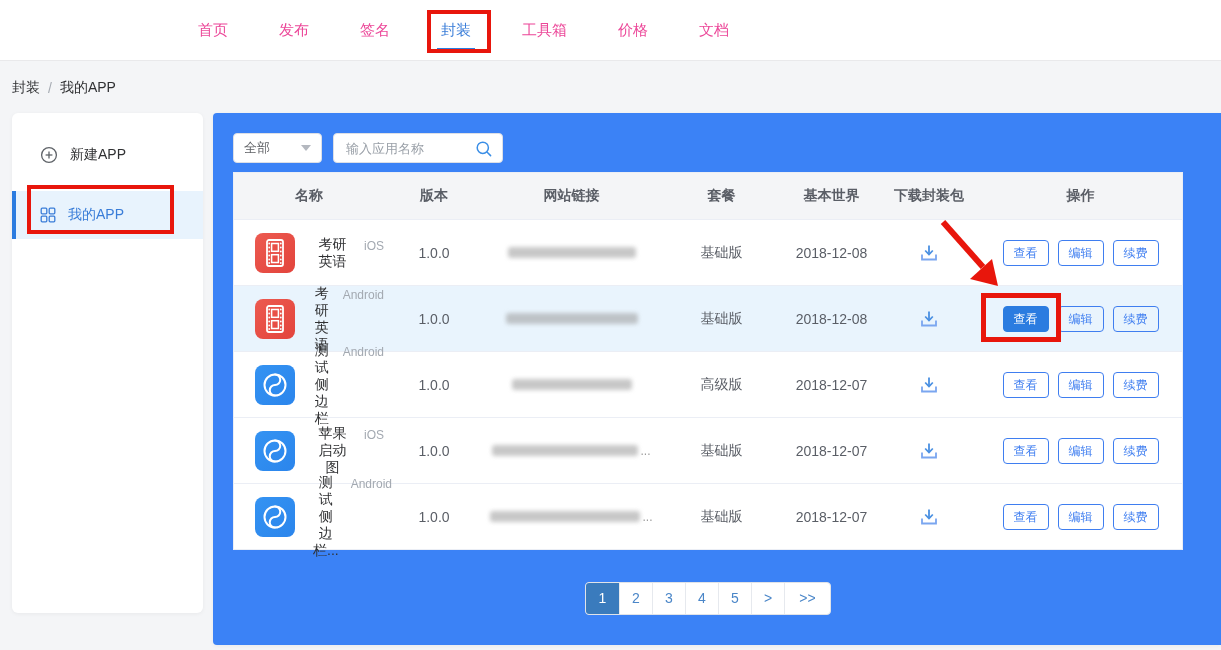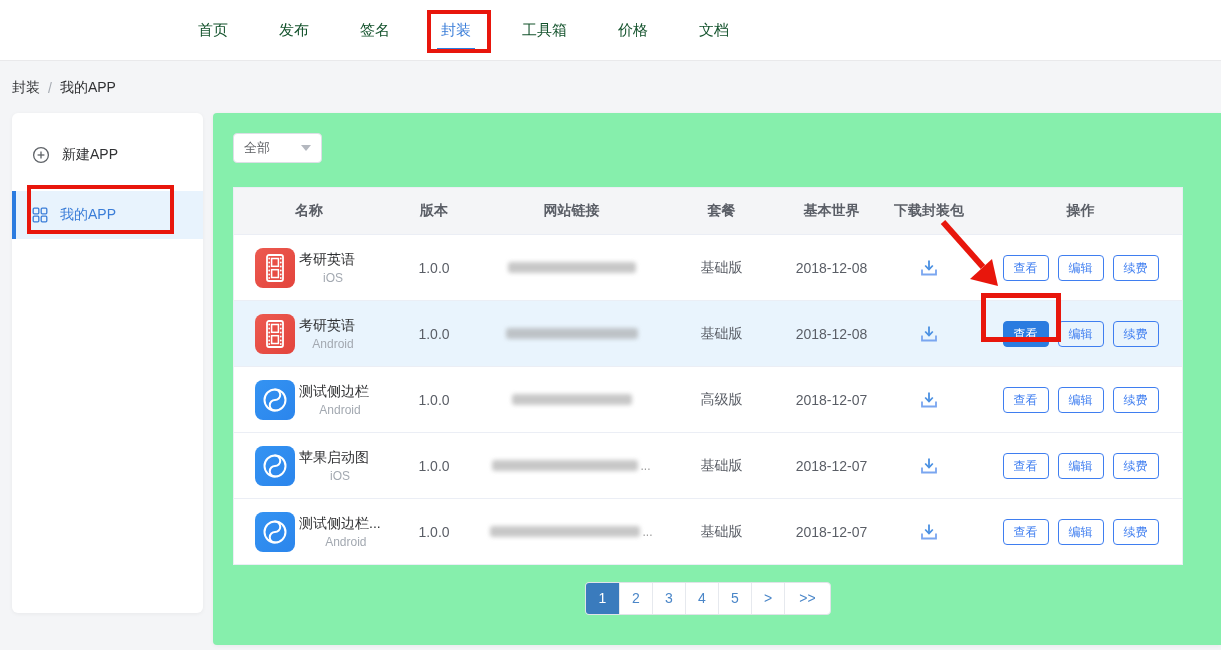--- a/index.html
+++ b/index.html
@@ -3,65 +3,65 @@
 <meta charset="utf-8">
 <style>
   * { margin:0; padding:0; box-sizing:border-box; }
   html,body { width:1221px; height:650px; }
   body { font-family:"Liberation Sans","DejaVu Sans",sans-serif; background:#f4f5f7; color:#303133; }
   .screen { position:relative; width:1221px; height:650px; overflow:hidden; }
 
   
   .topbar { position:absolute; left:0; top:0; width:1221px; height:61px; background:#fff; border-bottom:1px solid #e9e9eb; }
   .nav { position:absolute; left:198px; top:0; height:61px; display:flex; align-items:center; gap:51px; }
-  .nav-item { position:relative; font-size:15px; color:#14532d; cursor:pointer; white-space:nowrap; }
+  .nav-item { position:relative; font-size:15px; color:#ec4899; cursor:pointer; white-space:nowrap; }
   .nav-item.active { color:#3a7dd8; }
   .nav-item.active::after { content:""; position:absolute; left:-4px; right:-4px; bottom:-11px; height:3px; background:#2b7ce0; }
 
   
   .breadcrumb { position:absolute; left:12px; top:79px; font-size:14px; color:#303133; display:flex; gap:8px; align-items:center; }
   .breadcrumb .sep { color:#a6abb3; }
 
   
   .sidebar { position:absolute; left:12px; top:113px; width:191px; height:500px; background:#fff; border-radius:6px; box-shadow:0 1px 4px rgba(0,0,0,0.05); padding-top:18px; }
-  .side-item { position:relative; height:48px; display:flex; align-items:center; gap:12px; padding-left:20px; font-size:14px; color:#303133; cursor:pointer; }
+  .side-item { position:relative; height:48px; display:flex; align-items:center; gap:12px; padding-left:28px; font-size:14px; color:#303133; cursor:pointer; }
   .side-item.active { background:#e8f3fd; color:#3a7dd8; }
   .side-item.active .leftbar { position:absolute; left:0; top:0; width:4px; height:48px; background:#2b7ce0; }
   .side-item + .side-item { margin-top:12px; }
 
   
-  .panel { position:absolute; left:213px; top:113px; width:1008px; height:532px; background:#86efac; border-radius:4px 0 0 4px; box-shadow:0 1px 4px rgba(0,0,0,0.05); }
+  .panel { position:absolute; left:213px; top:113px; width:1008px; height:532px; background:#3b82f6; border-radius:4px 0 0 4px; box-shadow:0 1px 4px rgba(0,0,0,0.05); }
 
   
   .filters { position:absolute; left:20px; top:20px; display:flex; gap:11px; }
   .select { width:89px; height:30px; border:1px solid #dcdfe6; border-radius:4px; display:flex; align-items:center; justify-content:space-between; padding:0 10px; font-size:13px; color:#606266; cursor:pointer; background:#fff; }
   .caret { width:0; height:0; border-left:5px solid transparent; border-right:5px solid transparent; border-top:6px solid #b4b8bf; }
   .search { position:relative; width:170px; height:30px; border:1px solid #dcdfe6; border-radius:4px; background:#fff; }
   .search input { width:132px; height:28px; border:none; outline:none; padding:0 0 0 12px; font-size:13px; color:#606266; font-family:inherit; background:transparent; }
   .search input::placeholder { color:#9aa0a8; }
   .search svg { position:absolute; right:9px; top:6px; }
 
   
-  .table { position:absolute; left:20px; top:74px; width:950px; border:1px solid #ebeef5; border-bottom:none; }
+  .table { position:absolute; left:20px; top:59px; width:950px; border:1px solid #ebeef5; border-bottom:none; }
   .thead { display:flex; height:47px; background:#f4f5f7; border-bottom:1px solid #ebeef5; align-items:center; font-size:14px; font-weight:bold; color:#5a5e66; }
   .trow { display:flex; height:66px; align-items:center; border-bottom:1px solid #ebeef5; background:#fff; font-size:14px; color:#5a5e66; }
   .trow.hl { background:#e9f4fd; }
   .c { display:flex; align-items:center; justify-content:center; text-align:center; }
   .c-name { width:150px; justify-content:flex-start; padding-left:21px; }
   .c-ver { width:100px; }
   .c-link { width:175px; }
   .c-plan { width:125px; }
   .c-exp { width:95px; }
   .c-dl { width:100px; }
   .c-act { width:203px; gap:9px; }
 
   .appicon { width:40px; height:40px; border-radius:8px; flex:0 0 40px; display:flex; align-items:center; justify-content:center; }
   .appicon.red { background:linear-gradient(135deg,#ec5a50,#e3443c); }
   .appicon.blue { background:linear-gradient(135deg,#3493f2,#2b85ec); }
-  .nameblock { margin-left:4px; display:flex; flex-direction:column; align-items:center; }
+  .nameblock { margin-left:18px; display:flex; flex-direction:row; align-items:flex-start; }
   .appname { font-size:14px; color:#303133; font-weight:500; line-height:17px; }
   .platform { font-size:12px; color:#a3a9b1; margin-top:3px;padding-left:12px; }
 
   .blur-link { height:11px; border-radius:3px; background:#9b9b9b; opacity:.55; filter:blur(2px); display:inline-block; }
   .link-suffix { color:#9b9b9b; font-size:12px; margin-left:2px; }
 
   .dl-btn { cursor:pointer; display:flex; align-items:center; justify-content:center; }
 
   .btn { width:46px; height:26px; line-height:24px; border:1px solid #3f7ef0; border-radius:4px; color:#3f7ef0; font-size:12px; text-align:center; background:transparent; cursor:pointer; font-family:Liberation Sans, sans-serif; padding:0; }
   .btn.primary { background:#2b7ce0; border-color:#2b7ce0; color:#fff; }
@@ -121,20 +121,27 @@
       <span>我的APP</span>
     </div>
   </aside>
 
   <main class="panel">
 
     <div class="filters">
       <div class="select">
         <span>全部</span>
         <span class="caret"></span>
+      </div>
+      <div class="search">
+        <input type="text" placeholder="输入应用名称" style="">
+        <svg width="18" height="18" viewBox="0 0 18 18">
+          <circle cx="7.8" cy="7.8" r="5.6" fill="none" stroke="#3a8ee6" stroke-width="1.5"></circle>
+          <line x1="12.2" y1="12.2" x2="15.6" y2="15.6" stroke="#3a8ee6" stroke-width="1.5" stroke-linecap="round"></line>
+        </svg>
       </div>
     </div>
 
     <div class="table">
       <div class="thead">
         <div class="c c-name" style="justify-content:center;padding-left:0;">名称</div>
         <div class="c c-ver">版本</div>
         <div class="c c-link">网站链接</div>
         <div class="c c-plan">套餐</div>
         <div class="c c-exp">基本世界</div>

